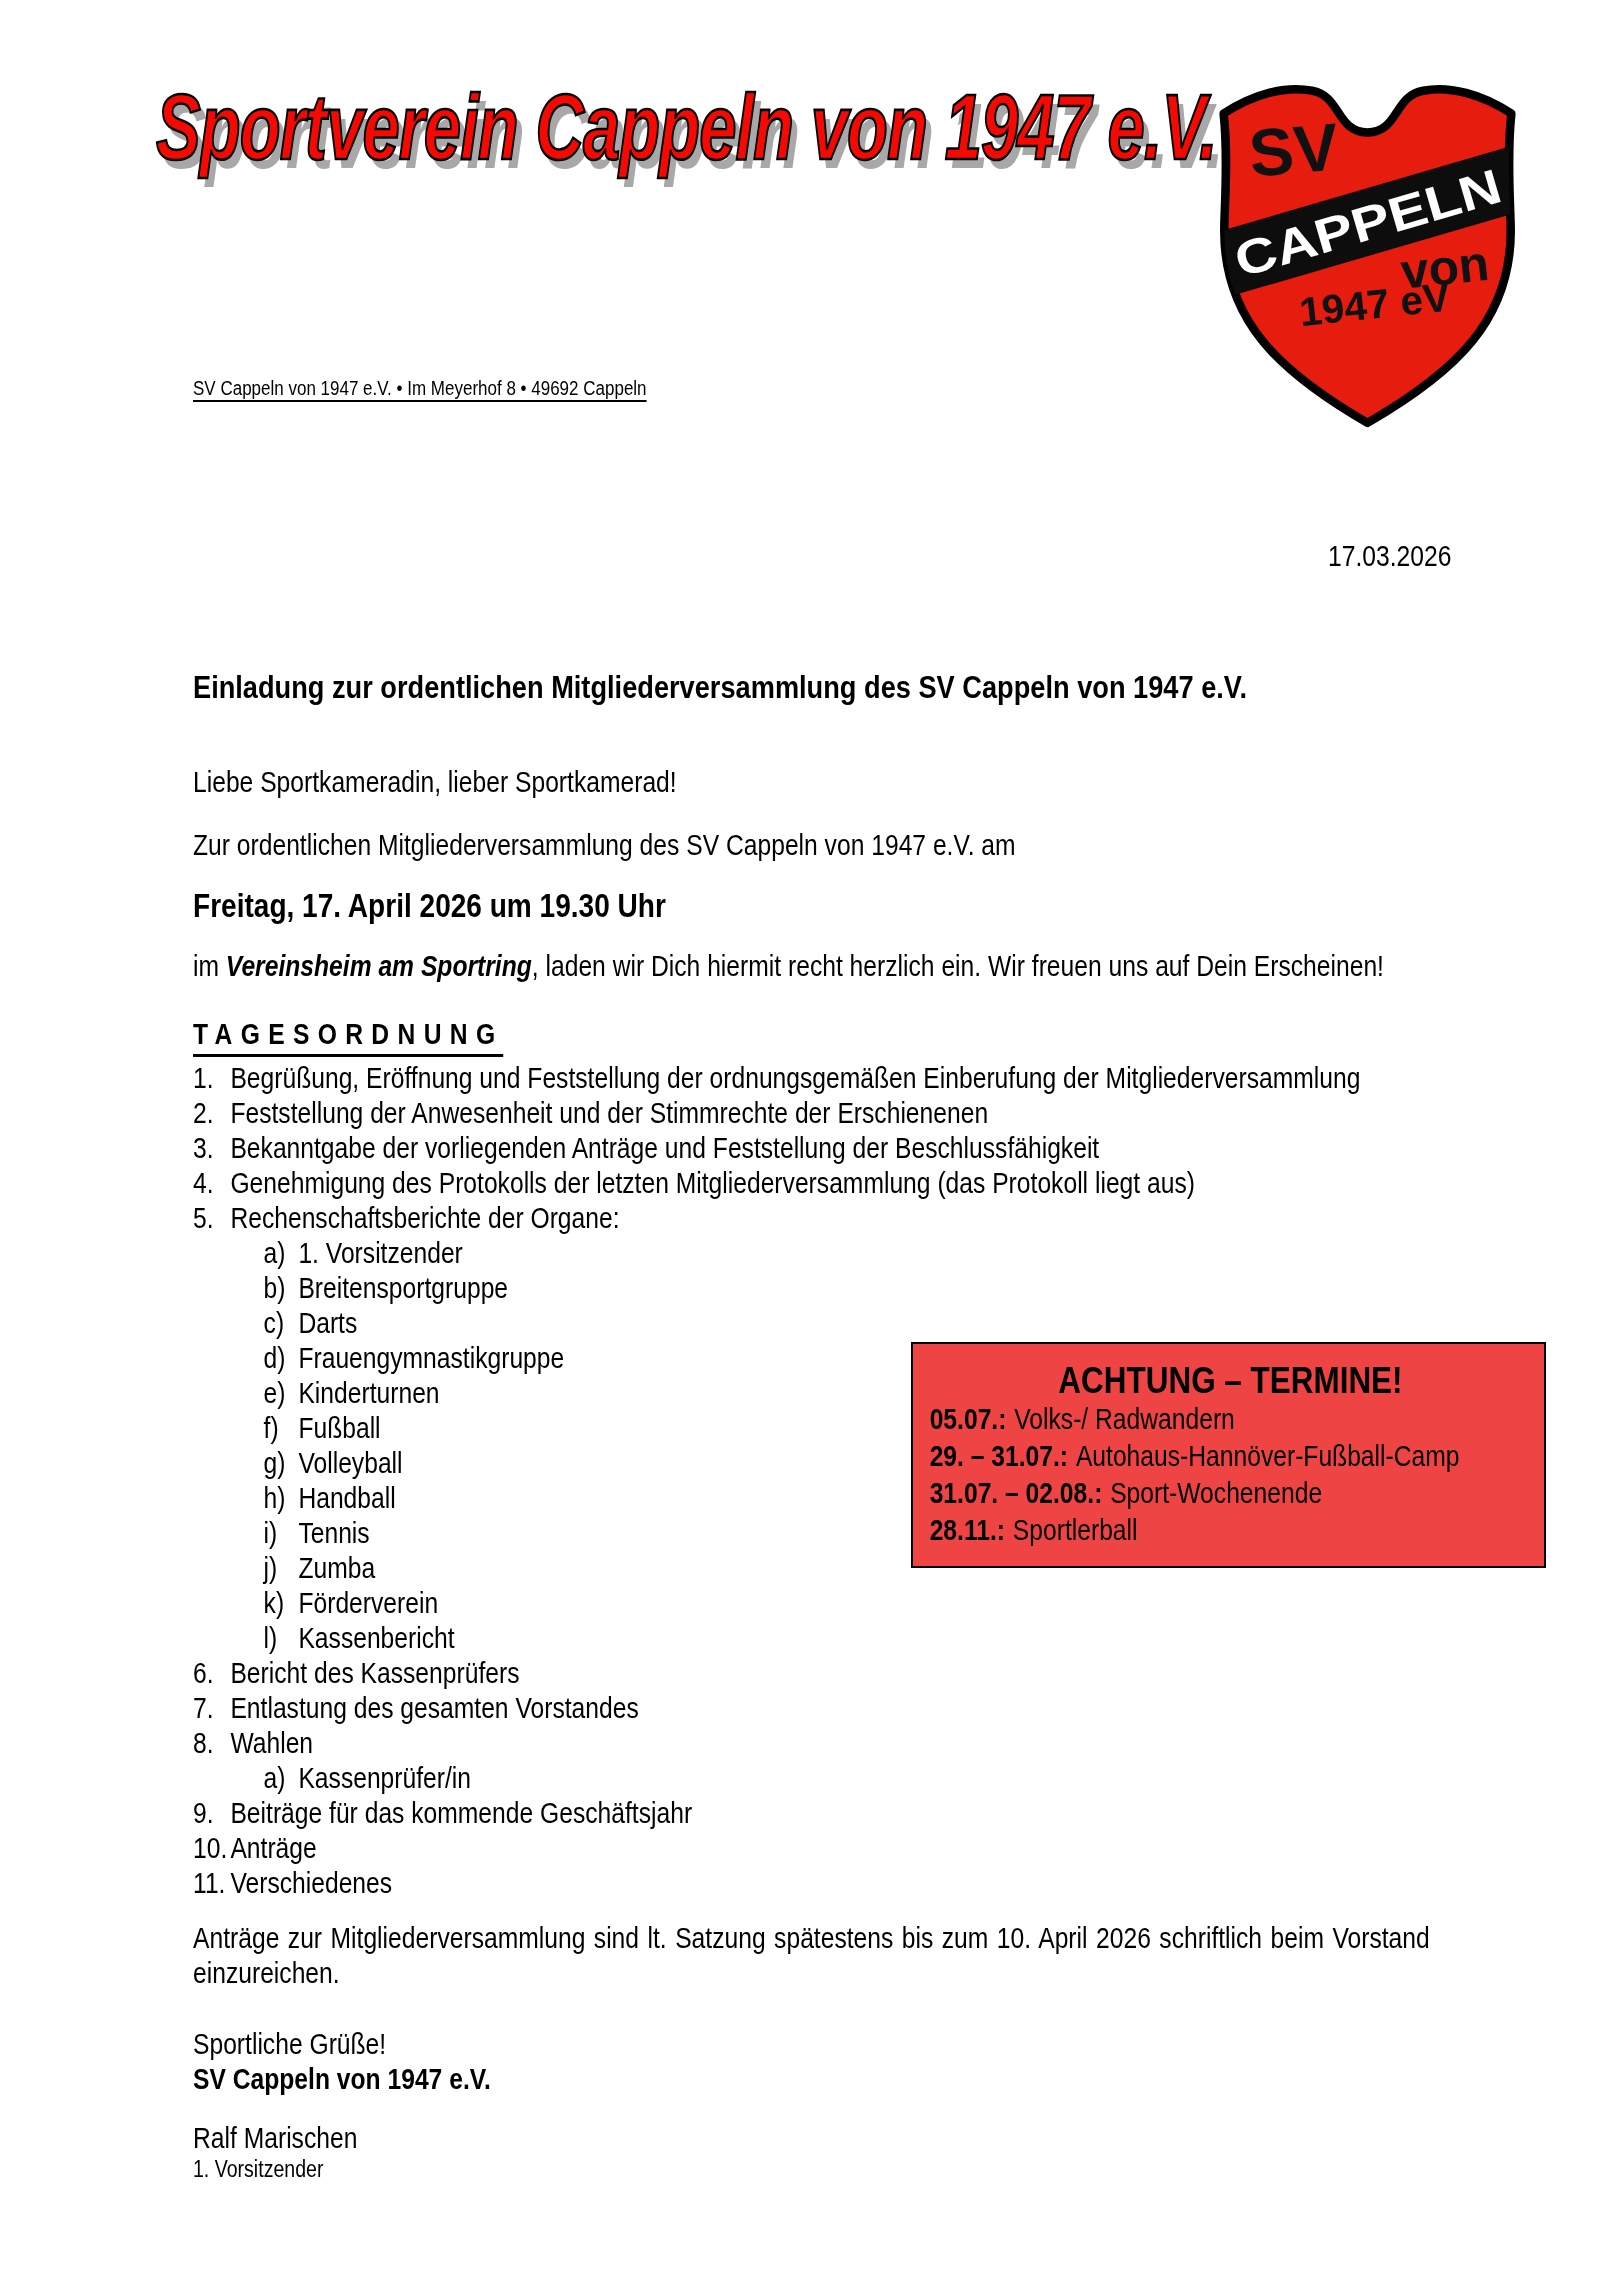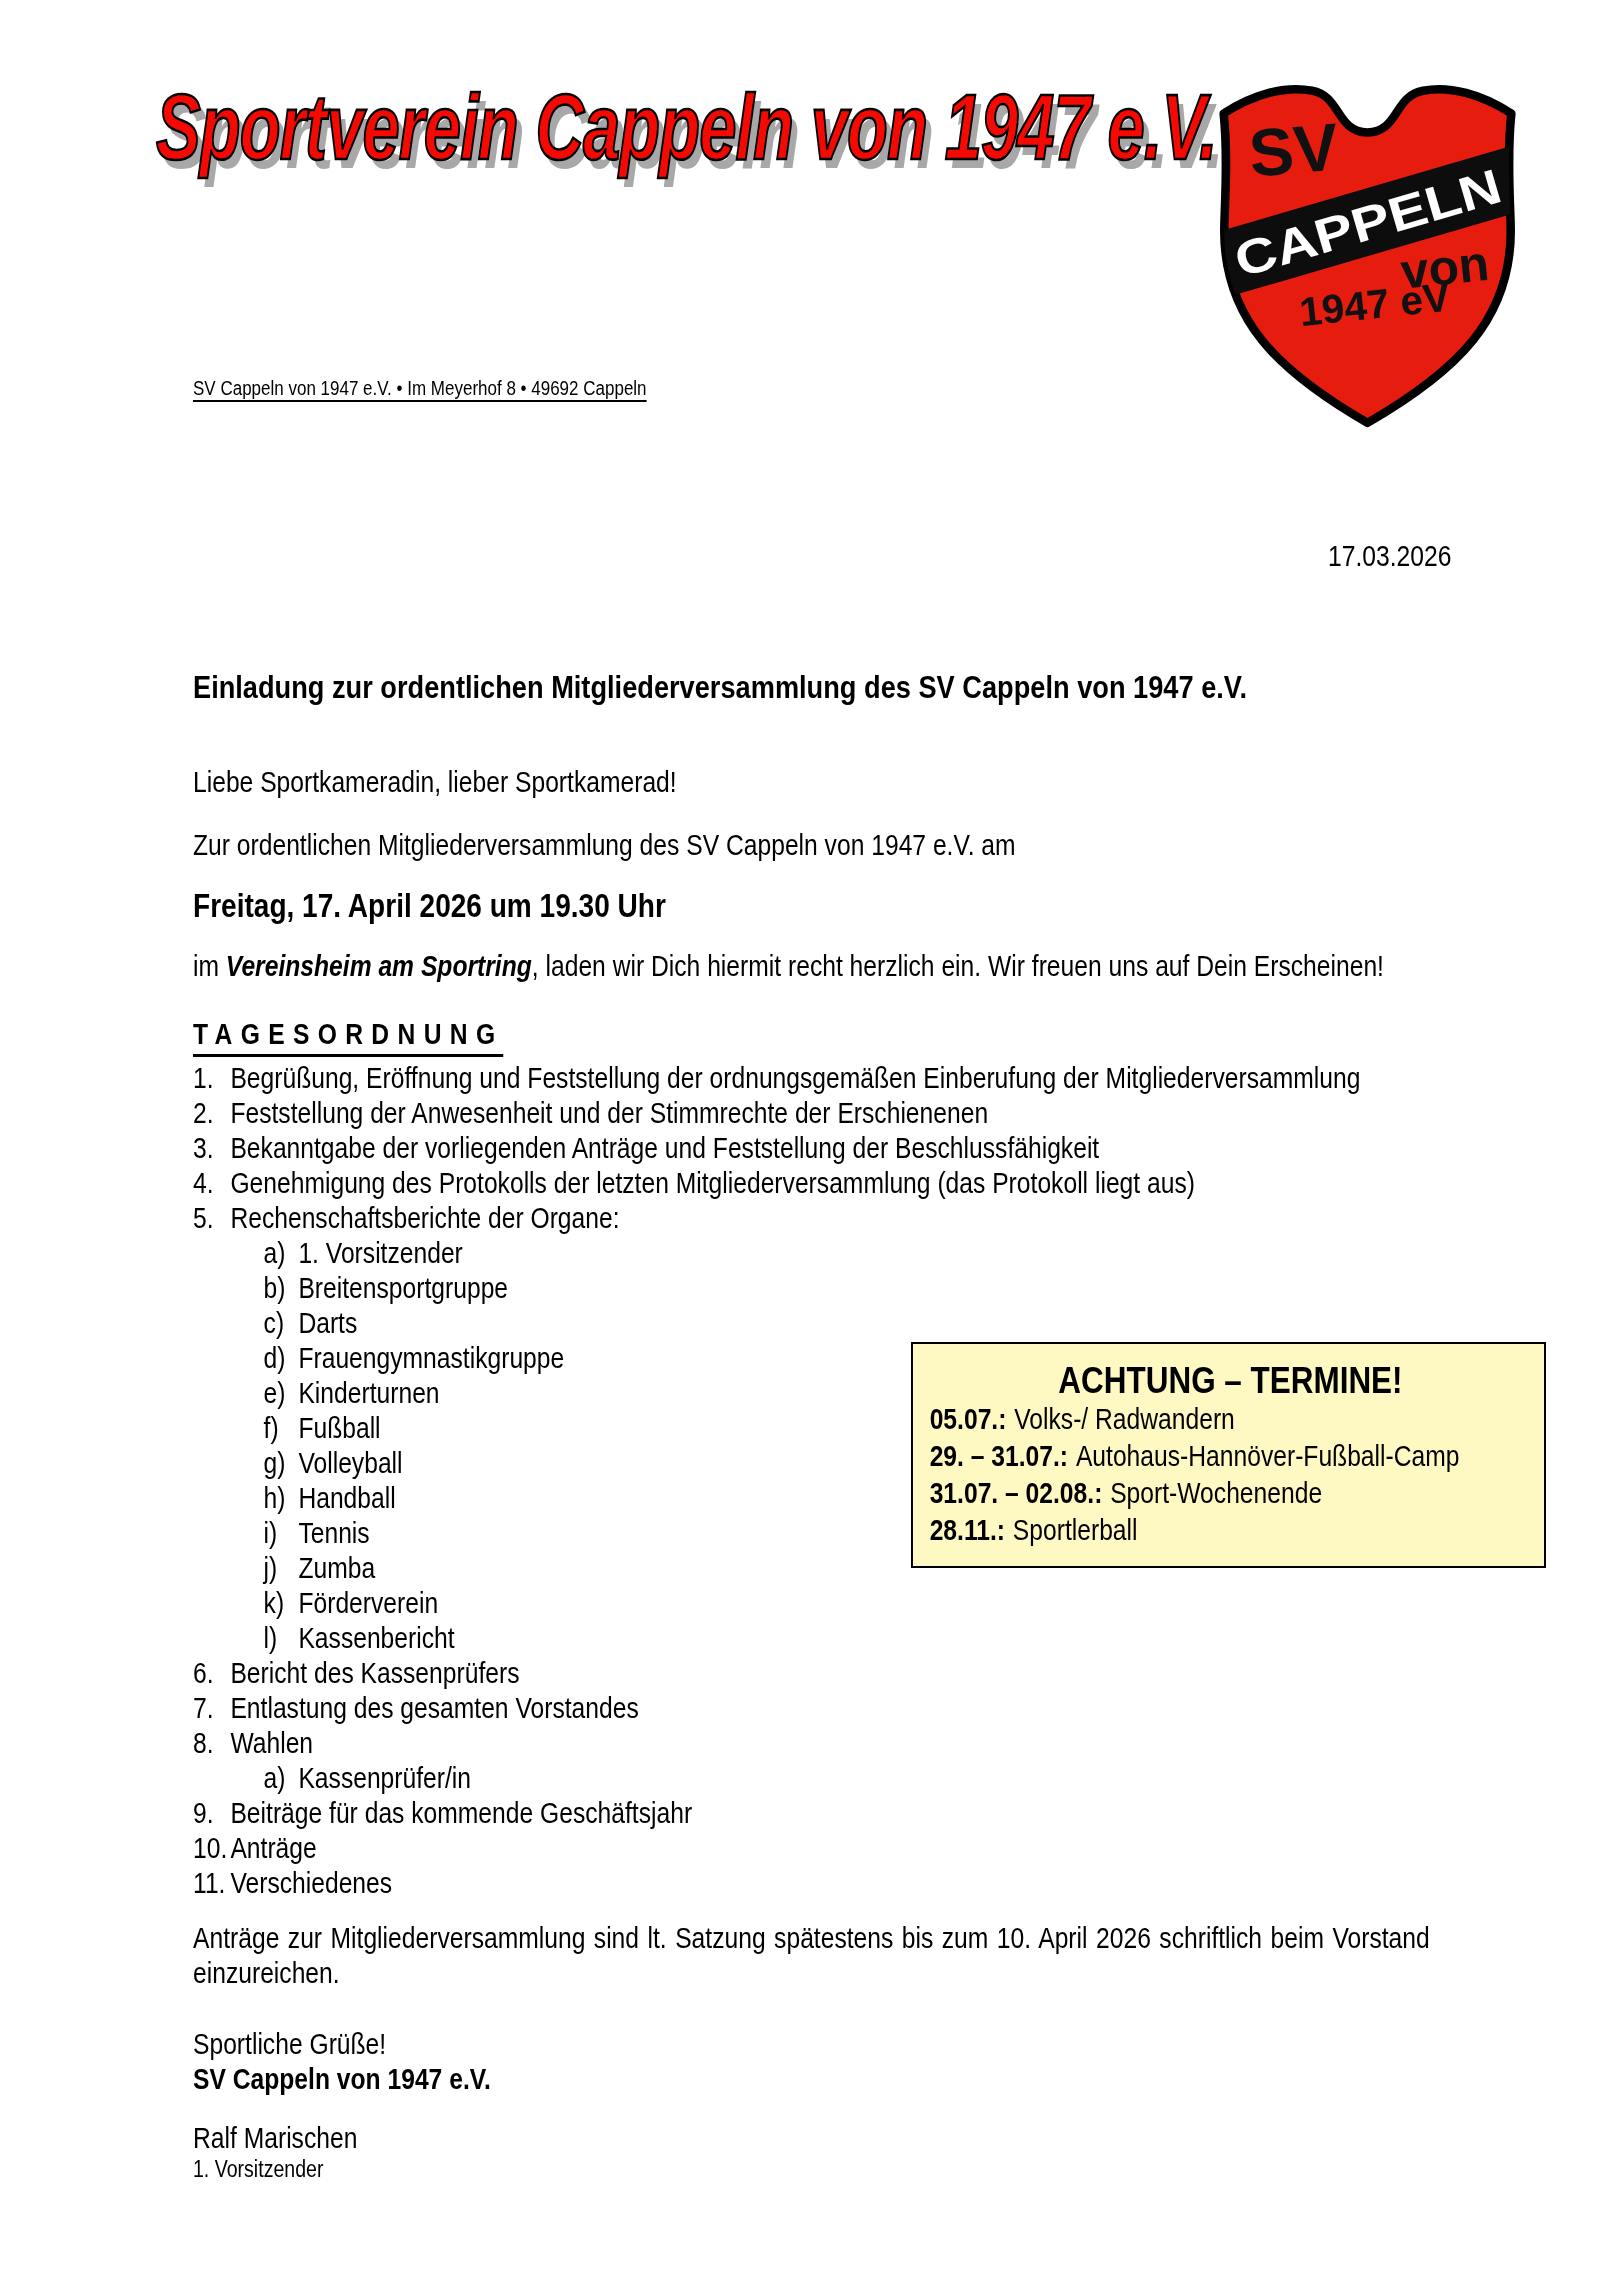--- a/index.html
+++ b/index.html
@@ -47,21 +47,21 @@
 
   .agenda { left:193px; top:1061px; width:1455px; }
   .row  { font-size:29px; line-height:35px; white-space:nowrap; }
   .row .no { display:inline-block; width:44px; }
   .row.sub { padding-left:83px; }
   .row.sub .no { width:41px; }
 
   
   .termine-box {
     left:911px; top:1342px; width:635px; height:226px;
-    border:2.6px solid #000; box-sizing:border-box; background:#fef9c3;
+    border:2.6px solid #000; box-sizing:border-box; background:#ef4444;
   }
   .termine-inner { width:747px; transform:scaleX(0.85); transform-origin:0 0; padding-top:15.7px; }
   .termine-title { text-align:center; font-size:37px; font-weight:700; line-height:41px; white-space:nowrap; }
   .trow { font-size:29px; line-height:37px; white-space:nowrap; padding-left:19.6px; }
   .trow .tlabel { margin-left:9.2px; }
 
   .closing { left:193px; top:1921px; width:1455px; font-size:29px; line-height:35px; }
   .closing .l1 { text-align:justify; text-align-last:justify; }
 
   .p-regards { left:193px; top:2027px; }

